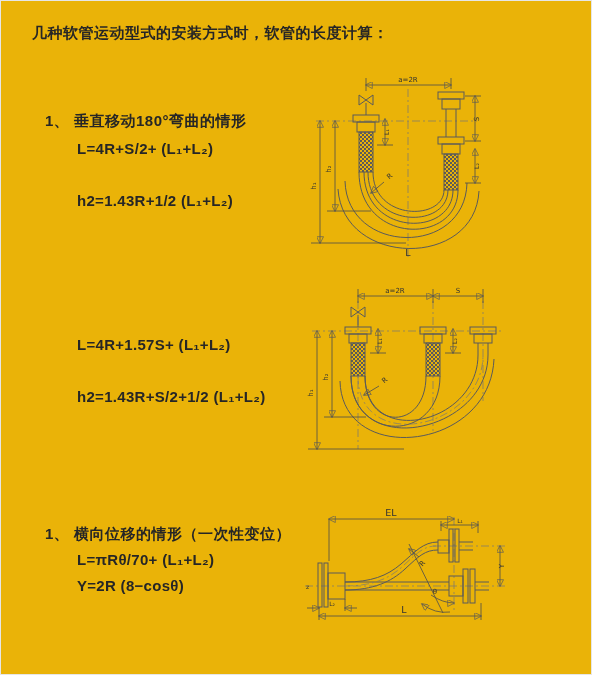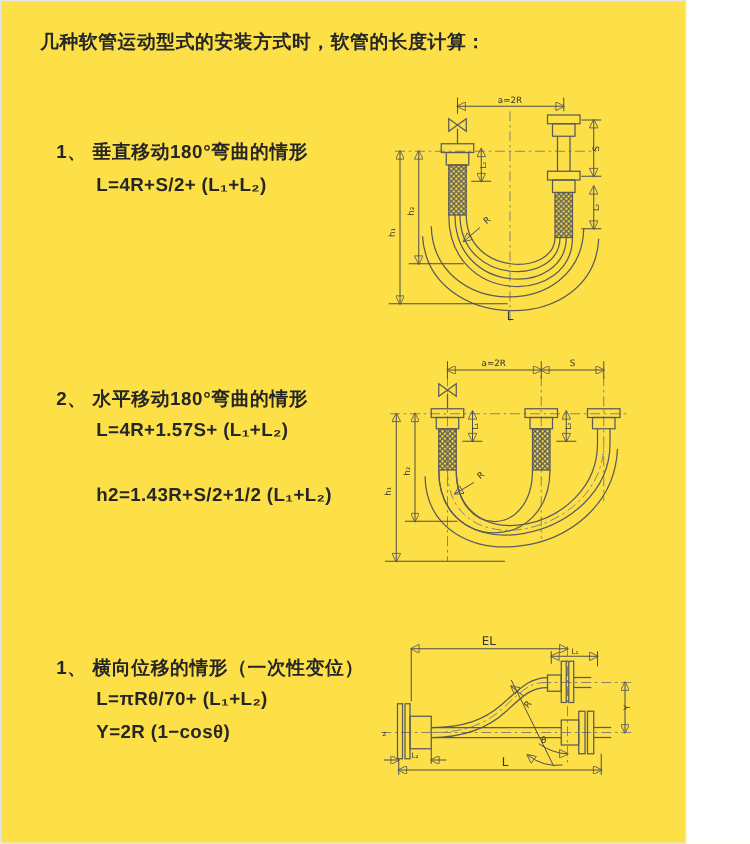--- a/index.html
+++ b/index.html
@@ -1,17 +1,17 @@
 <!DOCTYPE html>
 <html><head>
 <meta charset="utf-8">
 <style>
   html,body{margin:0;padding:0;background:#fff;}
   .page{
-    position:relative;width:549px;height:675px;background:#fde047;
+    position:relative;width:592px;height:675px;background:#eab308;
     font-family:"Liberation Sans","DejaVu Sans",sans-serif;color:#262626;
     border:1px solid #e6e6e6;box-sizing:border-box;overflow:hidden;
   }
   .title{position:absolute;left:31px;top:23px;font-size:15px;font-weight:600;letter-spacing:.5px;white-space:nowrap;}
   .sec-heading{position:absolute;left:44px;font-size:15px;font-weight:600;letter-spacing:.5px;white-space:nowrap;text-align:center;}
   .formula{position:absolute;left:61px;font-size:15px;font-weight:600;letter-spacing:.3px;white-space:nowrap;margin-left:15px;}
   svg.diag{position:absolute;overflow:visible;}
   svg.diag line,svg.diag path,svg.diag rect{stroke:#5a5a5a;fill:none;stroke-width:1;}
   svg.diag .dim{stroke:#4d4d4d;stroke-width:.8;}
   svg.diag .cl{stroke:#777;stroke-width:.7;stroke-dasharray:8 3 2 3;}
@@ -22,28 +22,28 @@
 </style>
 </head>
 <body>
 
 <div class="page">
 
   <div class="title">几种软管运动型式的安装方式时，软管的长度计算：</div>
 
   <div class="sec-heading" style="top:111px">1、 垂直移动180°弯曲的情形</div>
   <div class="formula" style="top:139px">L=4R+S/2+ (L₁+L₂)</div>
-
-  <div class="sec-heading" style="top:309px">2、 水平移动180°弯曲的情形</div>
+  <div class="formula" style="top:191px">h2=1.43R+1/2 (L₁+L₂)</div>
+
   <div class="formula" style="top:335px">L=4R+1.57S+ (L₁+L₂)</div>
   <div class="formula" style="top:387px">h2=1.43R+S/2+1/2 (L₁+L₂)</div>
 
   <div class="sec-heading" style="top:524px">1、 横向位移的情形（一次性变位）</div>
   <div class="formula" style="top:550px">L=πRθ/70+ (L₁+L₂)</div>
-  <div class="formula" style="top:576px">Y=2R (1−cosθ)</div>
+  <div class="formula" style="top:576px">Y=2R (8−cosθ)</div>
 
   <svg class="diag" style="left:306px;top:70px" width="272" height="192" viewBox="0 0 272 192">
     <defs>
       <marker id="arr1" viewBox="0 0 10 10" refX="9" refY="5" markerWidth="9" markerHeight="7" orient="auto-start-reverse" markerUnits="userSpaceOnUse">
         <path d="M0,0 L10,5 L0,10 z" fill="#4d4d4d" stroke="none"></path>
       </marker>
       <pattern id="brp" width="4" height="4" patternUnits="userSpaceOnUse">
         <path d="M0,0 L4,4 M0,4 L4,0" stroke="#8a8a8a" stroke-width="0.5"></path>
       </pattern>
     </defs>

